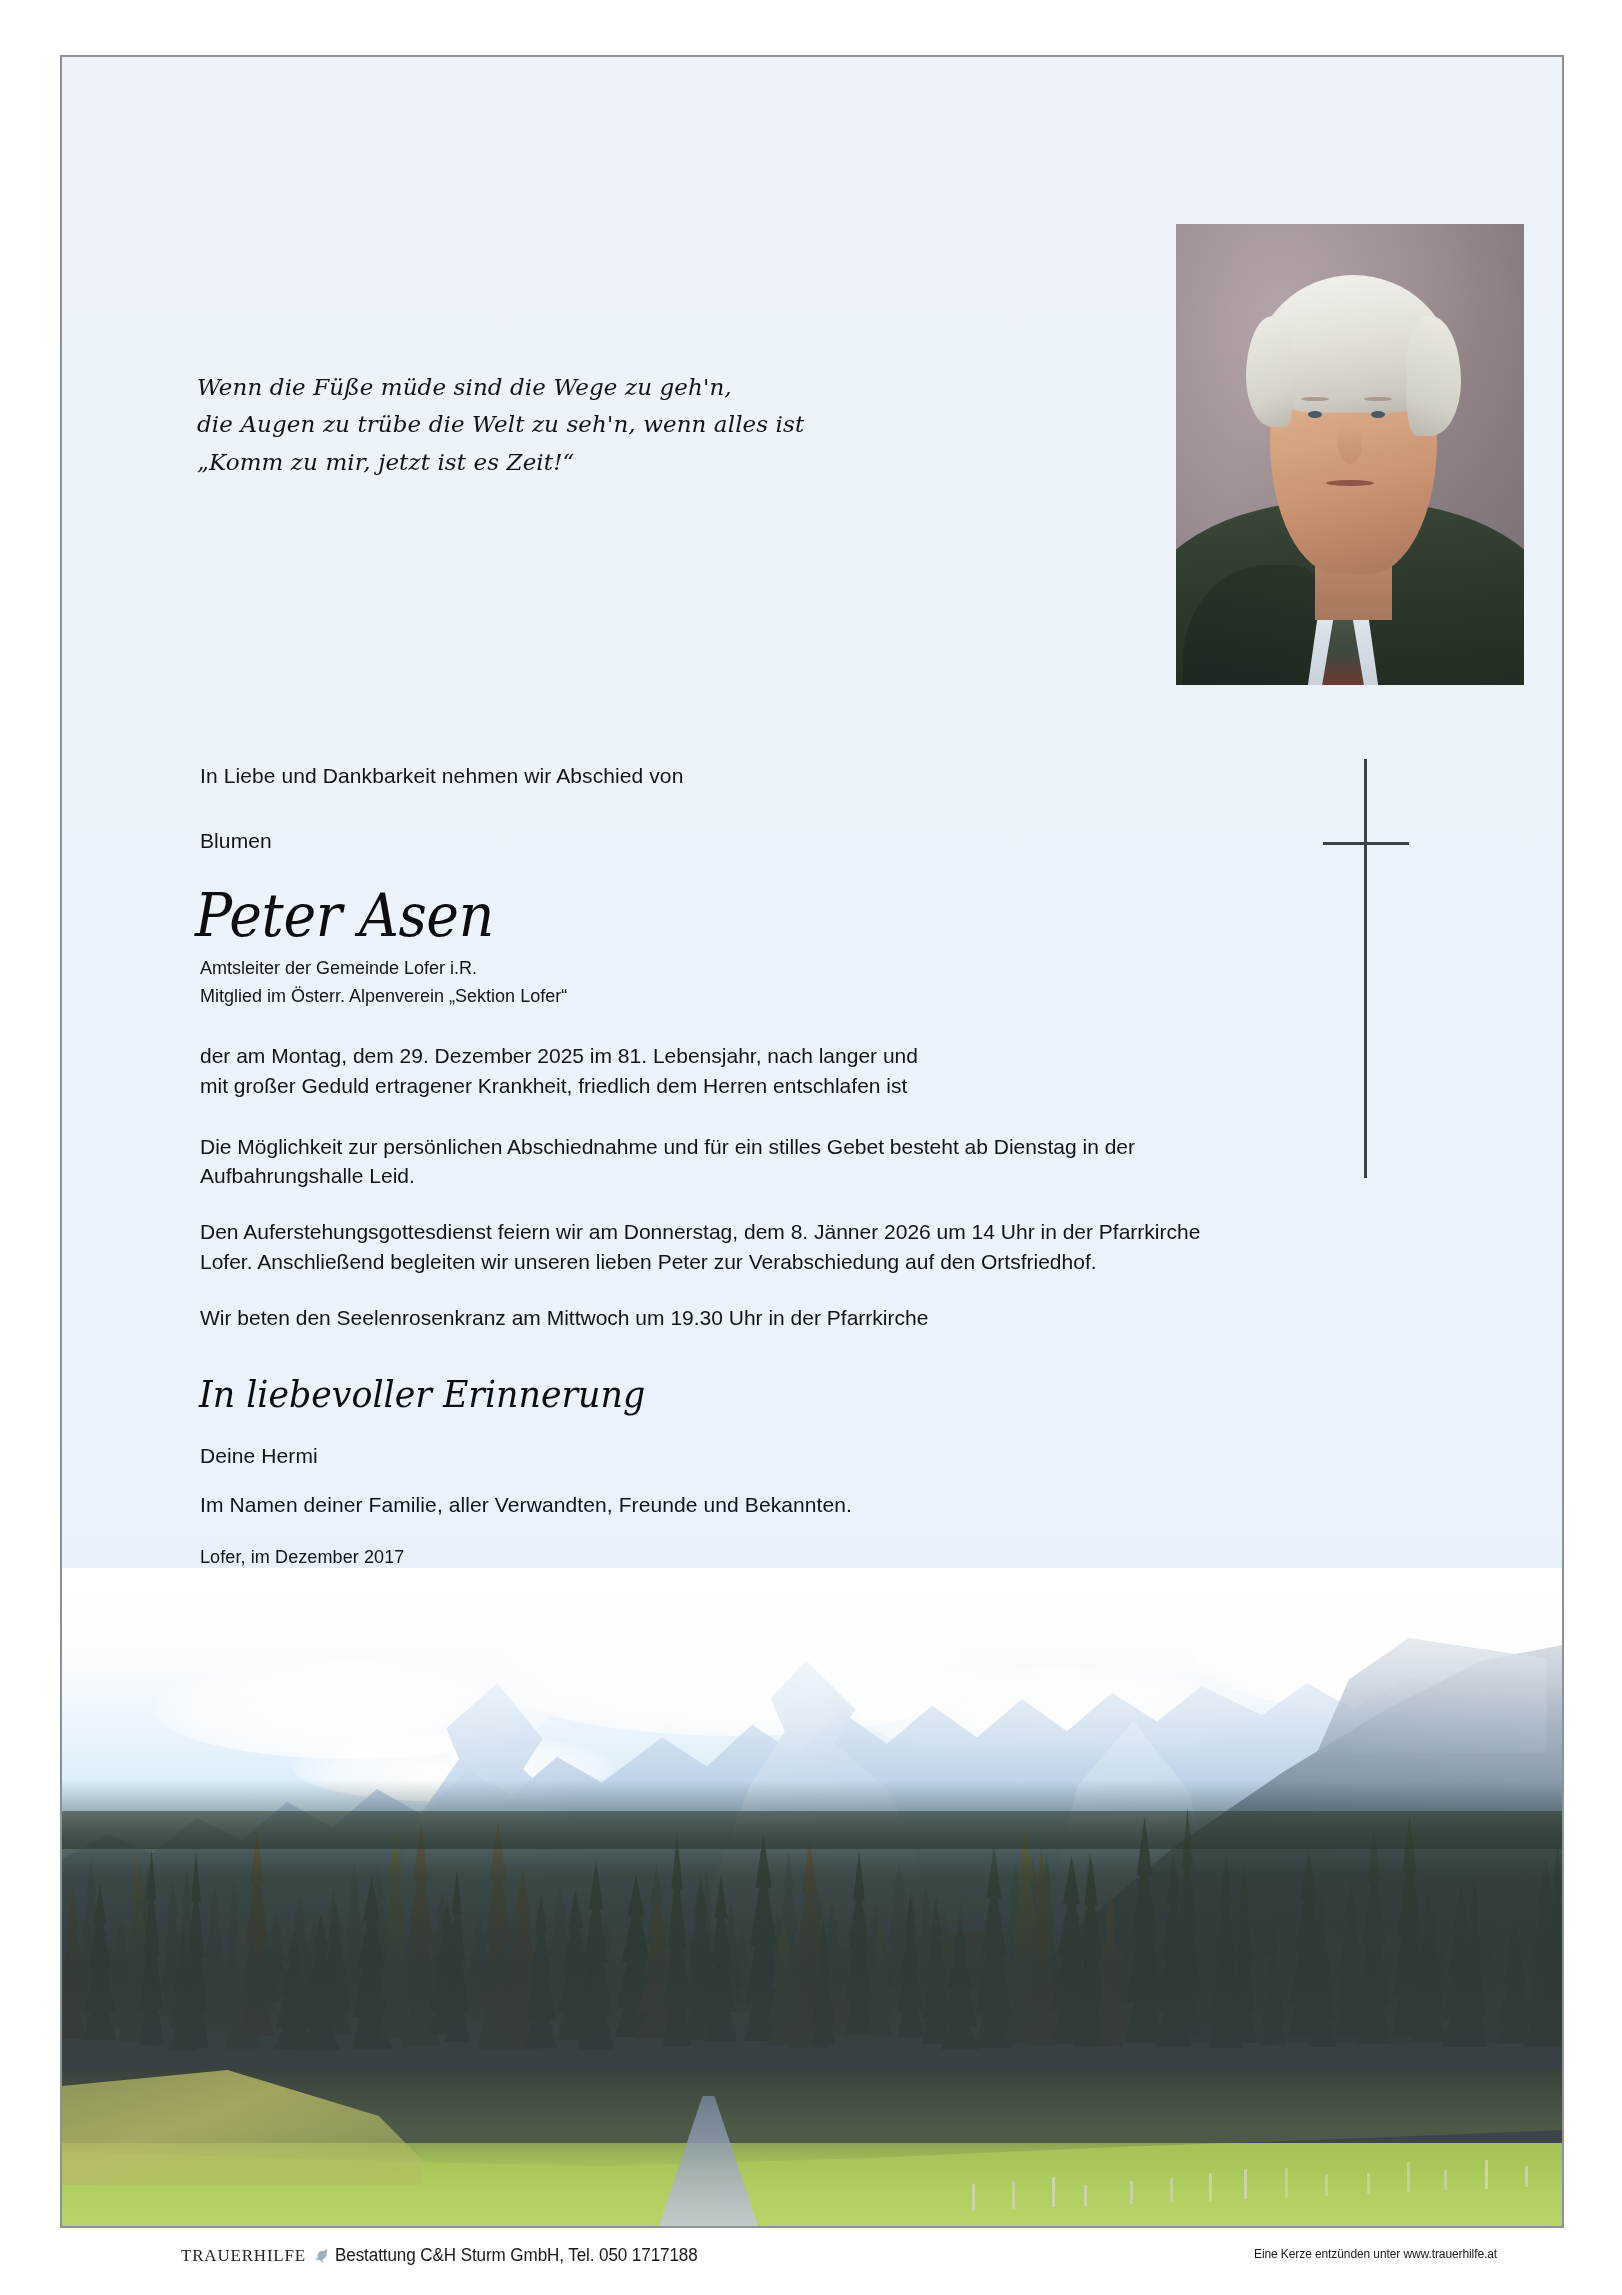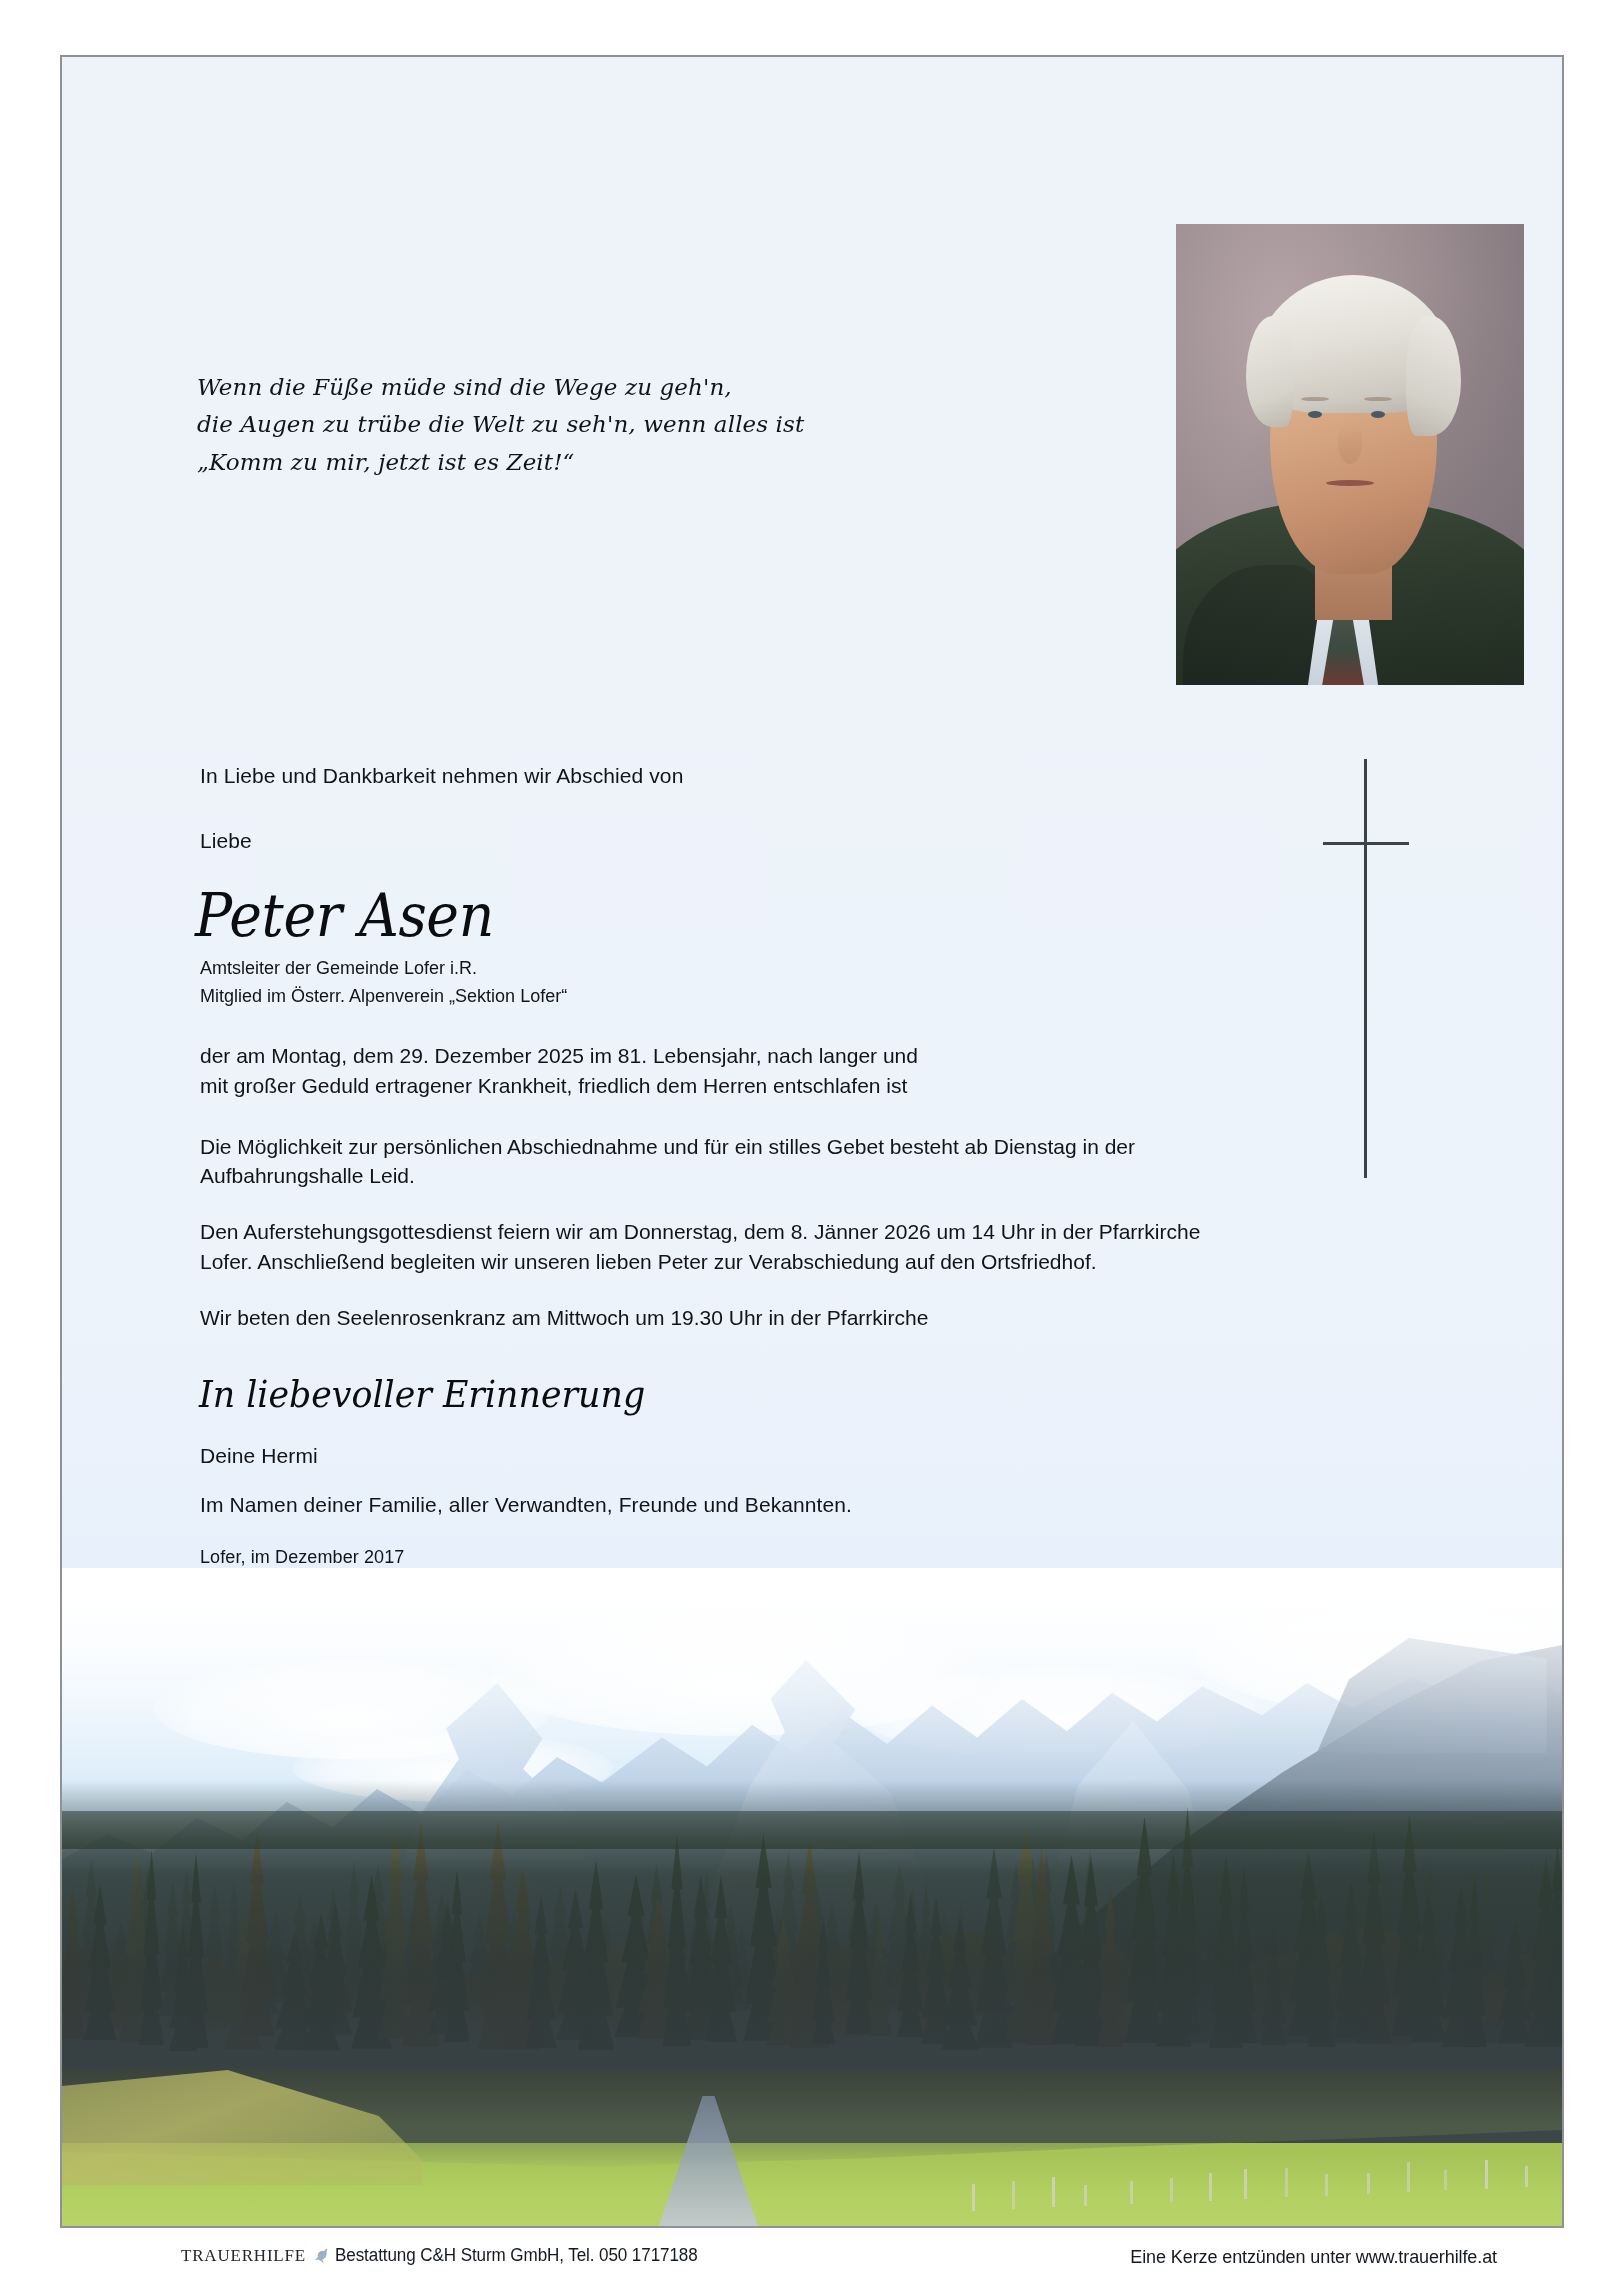--- a/index.html
+++ b/index.html
@@ -427,21 +427,21 @@
   .dove-icon { display: block; }
   .footer-co {
     font-size: 17.6px;
     color: #141a1f;
     letter-spacing: -0.1px;
     transform: scaleX(0.97);
     transform-origin: left center;
   }
   .footer-right {
     position: absolute; right: 67px; top: 4.6px;
-    font-size: 18px;
+    font-size: 12px;
     color: #141a1f;
     white-space: nowrap;
     letter-spacing: -0.1px;
   }
 </style>
 </head>
 <body>
 
 <div id="page">
 
@@ -679,21 +679,21 @@
     <div class="textlayer">
 
       <div class="poem">
         <div>Wenn die Füße müde sind die Wege zu geh'n,</div>
         <div>die Augen zu trübe die Welt zu seh'n, wenn alles ist</div>
         <div>„Komm zu mir, jetzt ist es Zeit!“</div>
       </div>
 
       <div class="body-col">
         <div class="ln intro">In Liebe und Dankbarkeit nehmen wir Abschied von</div>
-        <div class="ln herrn">Liebe</div>
+        <div class="ln herrn">Blumen</div>
         <div class="bigname">Peter Asen</div>
 
         <div class="roles">
           <div>Amtsleiter der Gemeinde Lofer i.R.</div>
           <div>Mitglied im Österr. Alpenverein „Sektion Lofer“</div>
         </div>
 
         <div class="para">
           <div>der am Montag, dem 29. Dezember 2025 im 81. Lebensjahr, nach langer und</div>
           <div>mit großer Geduld ertragener Krankheit, friedlich dem Herren entschlafen ist</div>

